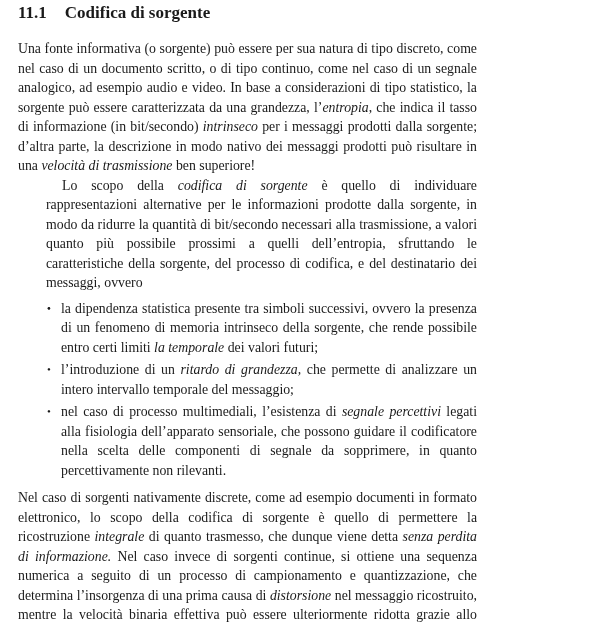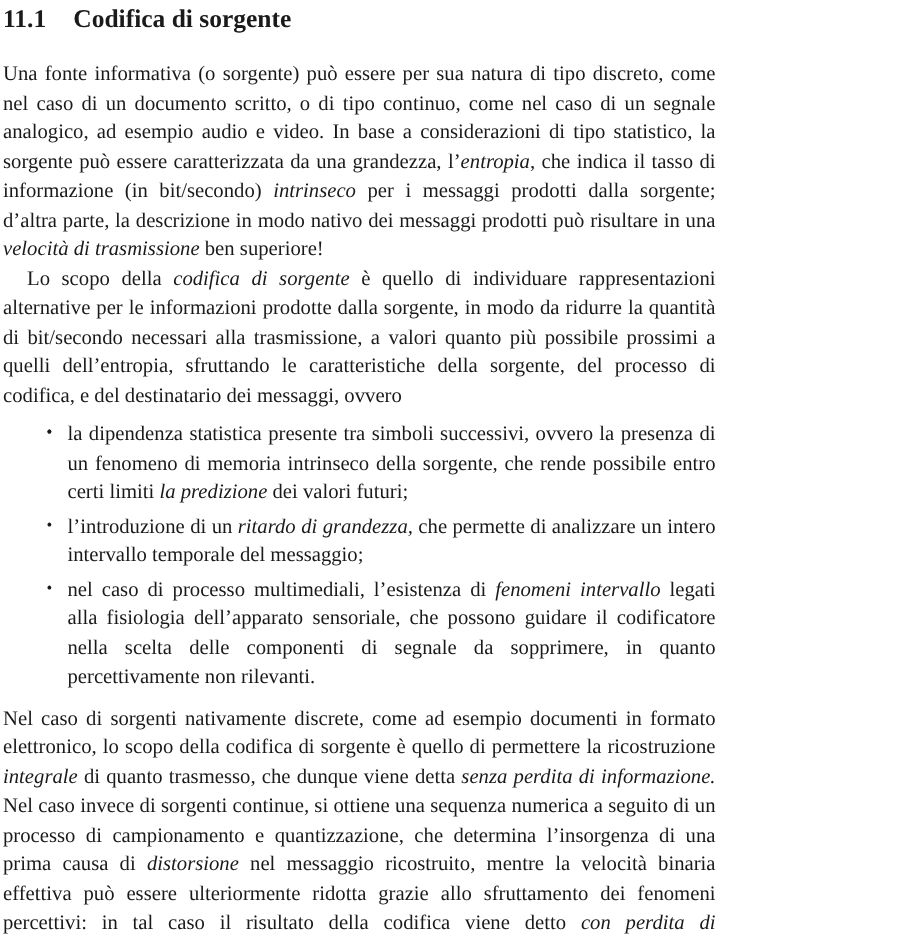--- a/index.html
+++ b/index.html
@@ -10,35 +10,35 @@
     background: #ffffff;
     color: #1a1a1a;
     font-family: "Liberation Serif", "DejaVu Serif", serif;
     font-size: 13.8px;
     line-height: 19.5px;
   }
   .page {
     box-sizing: border-box;
     width: 481px;
     height: 626px;
-    padding: 2px 4px 0 2px;
+    padding: 2px 4px 0 18px;
   }
   .section-heading {
     margin: 0 0 16px 0;
     font-size: 17px;
     font-weight: 700;
     line-height: 21px;
     text-align: left;
   }
   .section-heading .sec-num { margin-right: 18px; }
   p {
     margin: 0;
     text-align: justify;
   }
-  p.indent { text-indent: 16px; }
+  p.indent { text-indent: 16px; margin-left: 28px; }
   em { font-style: italic; }
   ul.bullet-list {
     list-style: none;
     margin: 6px 0 8px 0;
     padding: 0;
   }
   ul.bullet-list li {
     position: relative;
     padding-left: 43px;
     margin: 0 0 3px 0;
@@ -58,20 +58,20 @@
 <div class="page">
 
   <h2 class="section-heading"><span class="sec-num">11.1</span><span>Codifica di sorgente</span></h2>
 
   <p><span>Una fonte informativa (o sorgente) può essere per sua natura di tipo discreto, come nel caso di un documento scritto, o di tipo continuo, come nel caso di un segnale analogico, ad esempio audio e video. In base a considerazioni di tipo statistico, la sorgente può essere caratterizzata da una grandezza, l’</span><em>entropia</em><span>, che indica il tasso di informazione (in bit/secondo) </span><em>intrinseco</em><span> per i messaggi prodotti dalla sorgente; d’altra parte, la descrizione in modo nativo dei messaggi prodotti può risultare in una </span><em>velocità di trasmissione</em><span> ben superiore!</span></p>
 
   <p class="indent"><span>Lo scopo della </span><em>codifica di sorgente</em><span> è quello di individuare rappresentazioni alternative per le informazioni prodotte dalla sorgente, in modo da ridurre la quantità di bit/secondo necessari alla trasmissione, a valori quanto più possibile prossimi a quelli dell’entropia, sfruttando le caratteristiche della sorgente, del processo di codifica, e del destinatario dei messaggi, ovvero</span></p>
 
   <ul class="bullet-list">
     <li><span class="bullet">•</span></li>
-    <li><span class="bullet">•</span><span><span>la dipendenza statistica presente tra simboli successivi, ovvero la presenza di un fenomeno di memoria intrinseco della sorgente, che rende possibile entro certi limiti </span><em>la predizione</em><span> dei valori futuri;</span></span></li>
+    <li><span class="bullet">•</span><span><span>la dipendenza statistica presente tra simboli successivi, ovvero la presenza di un fenomeno di memoria intrinseco della sorgente, che rende possibile entro certi limiti </span><em>la temporale</em><span> dei valori futuri;</span></span></li>
     <li><span class="bullet">•</span><span><span>l’introduzione di un </span><em>ritardo di grandezza,</em><span> che permette di analizzare un intero intervallo temporale del messaggio;</span></span></li>
-    <li><span class="bullet">•</span><span><span>nel caso di processo multimediali, l’esistenza di </span><em>fenomeni intervallo</em><span> legati alla fisiologia dell’apparato sensoriale, che possono guidare il codificatore nella scelta delle componenti di segnale da sopprimere, in quanto percettivamente non rilevanti.</span></span></li>
+    <li><span class="bullet">•</span><span><span>nel caso di processo multimediali, l’esistenza di </span><em>segnale percettivi</em><span> legati alla fisiologia dell’apparato sensoriale, che possono guidare il codificatore nella scelta delle componenti di segnale da sopprimere, in quanto percettivamente non rilevanti.</span></span></li>
   </ul>
 
   <p><span>Nel caso di sorgenti nativamente discrete, come ad esempio documenti in formato elettronico, lo scopo della codifica di sorgente è quello di permettere la ricostruzione </span><em>integrale</em><span> di quanto trasmesso, che dunque viene detta </span><em>senza perdita di informazione.</em><span> Nel caso invece di sorgenti continue, si ottiene una sequenza numerica a seguito di un processo di campionamento e quantizzazione, che determina l’insorgenza di una prima causa di </span><em>distorsione</em><span> nel messaggio ricostruito, mentre la velocità binaria effettiva può essere ulteriormente ridotta grazie allo sfruttamento dei fenomeni percettivi: in tal caso il risultato della codifica viene detto </span><em>con perdita di informazione.</em></p>
 
 </div>
 
 </body></html>

